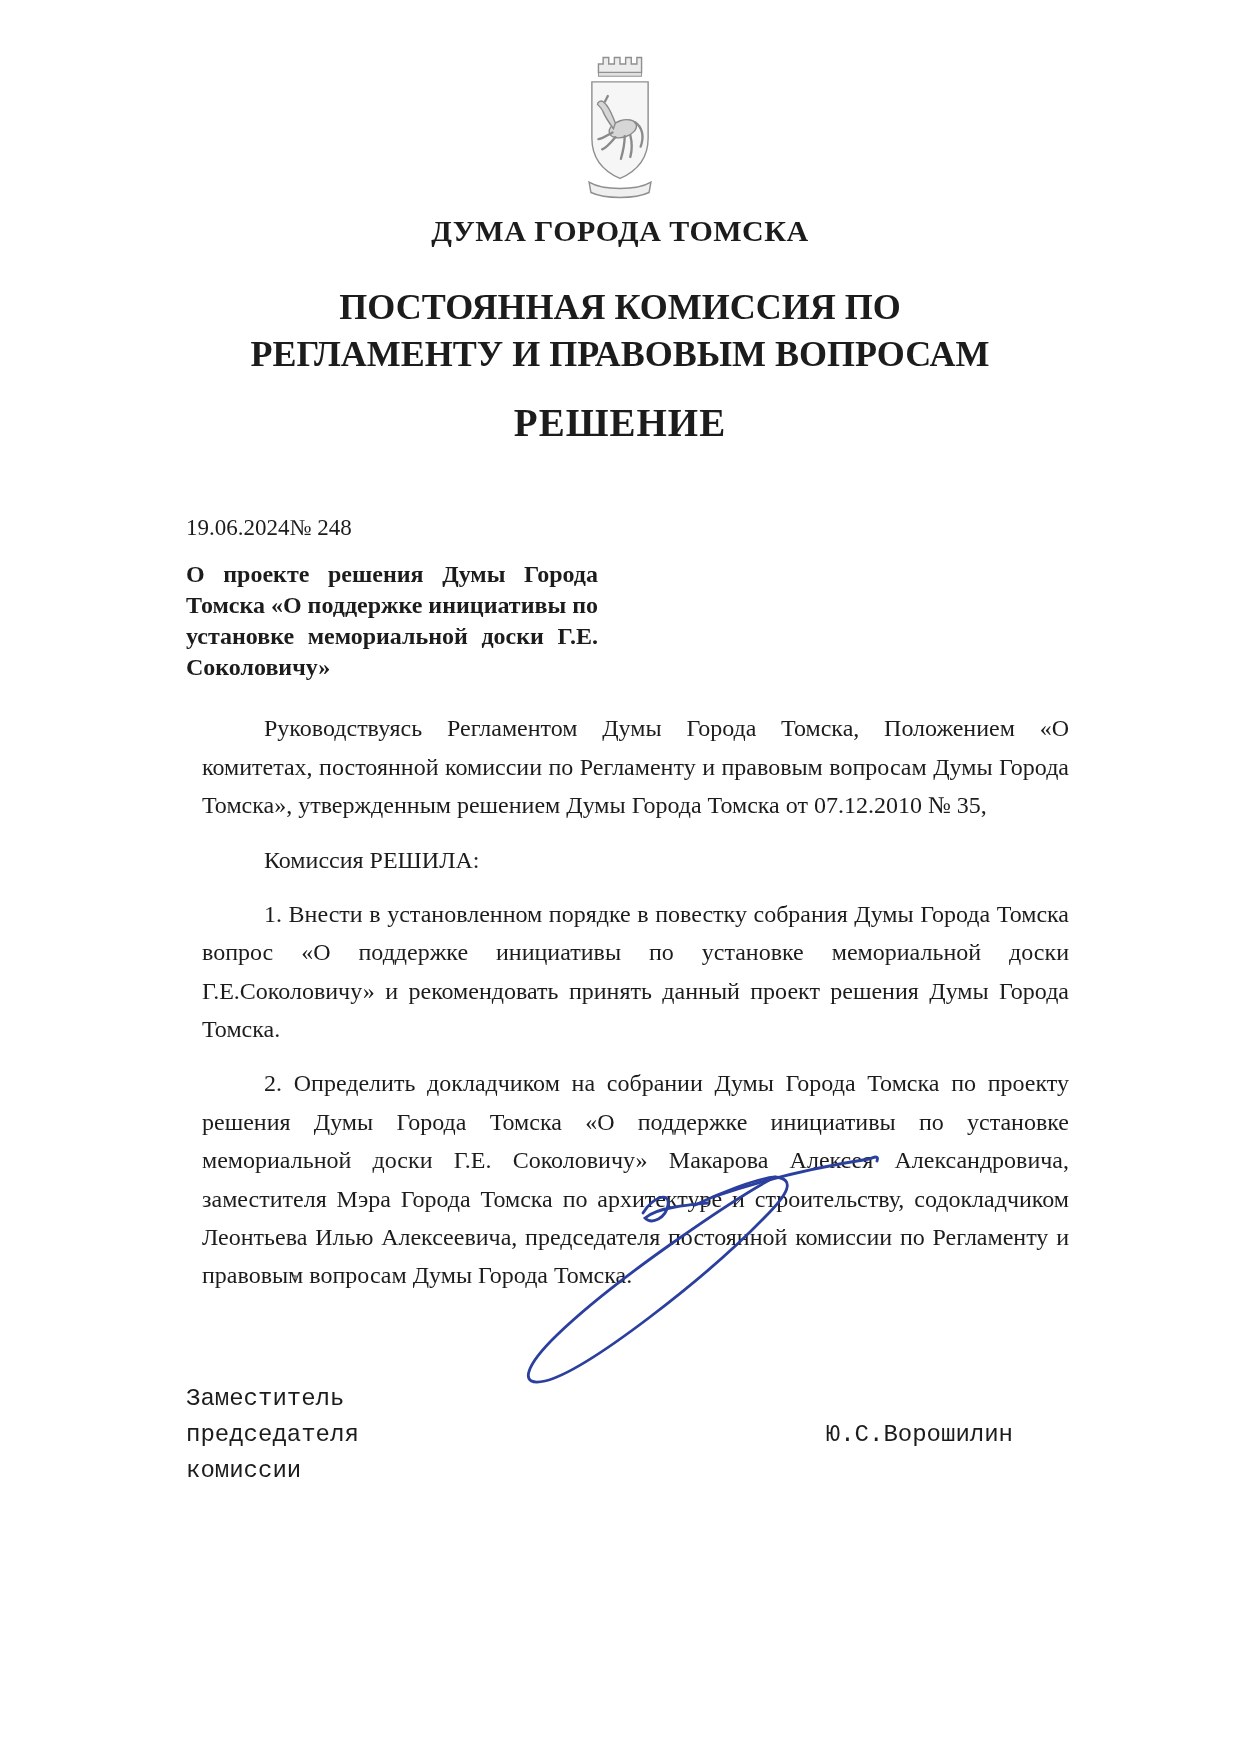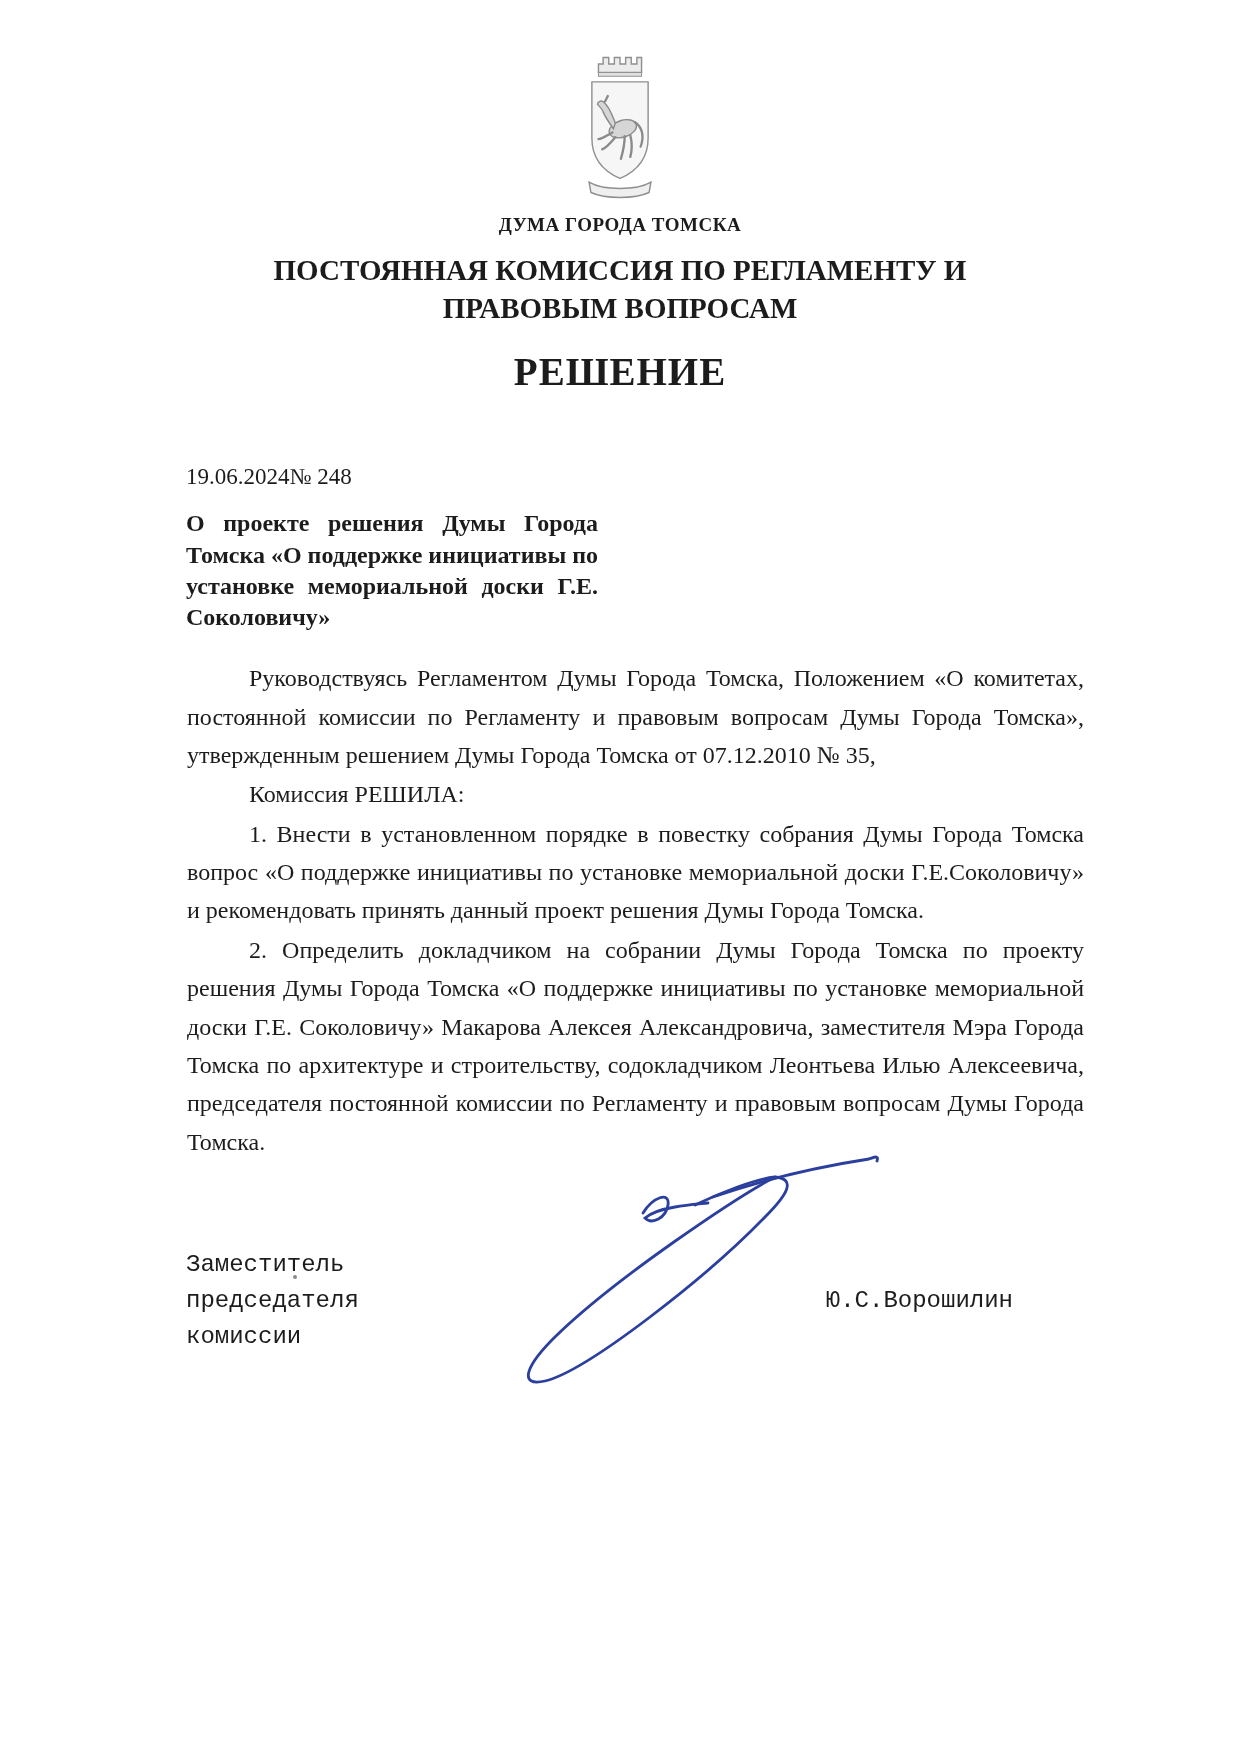--- a/index.html
+++ b/index.html
@@ -11,28 +11,28 @@
     background: #ffffff;
     font-family: "Liberation Serif", serif;
     color: #1c1c1c;
     overflow: hidden;
   }
   header { padding-top: 50px; text-align: center; }
   .emblem { display: inline-block; line-height: 0; }
   .emblem svg { width: 102px; height: 150px; }
   h1.org {
     margin: 10px 0 0 0;
-    font-size: 19px;
+    font-size: 30px;
     font-weight: bold;
     letter-spacing: 0.5px;
   }
   h2.commission {
-    margin: 16px auto 0 auto;
+    margin: 36px auto 0 auto;
     max-width: 820px;
-    font-size: 29px;
+    font-size: 36px;
     font-weight: bold;
     line-height: 1.3;
   }
   h3.doctype {
     margin: 22px 0 0 0;
     font-size: 39px;
     font-weight: bold;
     letter-spacing: 1px;
   }
   .content { padding: 0 155px 0 186px; font-size: 24px; }
@@ -44,21 +44,21 @@
     font-size: 23px;
   }
   .subject {
     margin: 18px 0 0 0;
     width: 412px;
     font-weight: bold;
     text-align: justify;
     line-height: 1.3;
   }
   p.body {
-    margin: 1px;
+    margin: 16px;
     text-align: justify;
     text-indent: 62px;
     line-height: 1.6;
   }
   p.intro { margin-top: 26px; }
   .resolved {
     margin: 16px 0 20px 0;
     text-align: center;
     text-indent: 0;
   }

